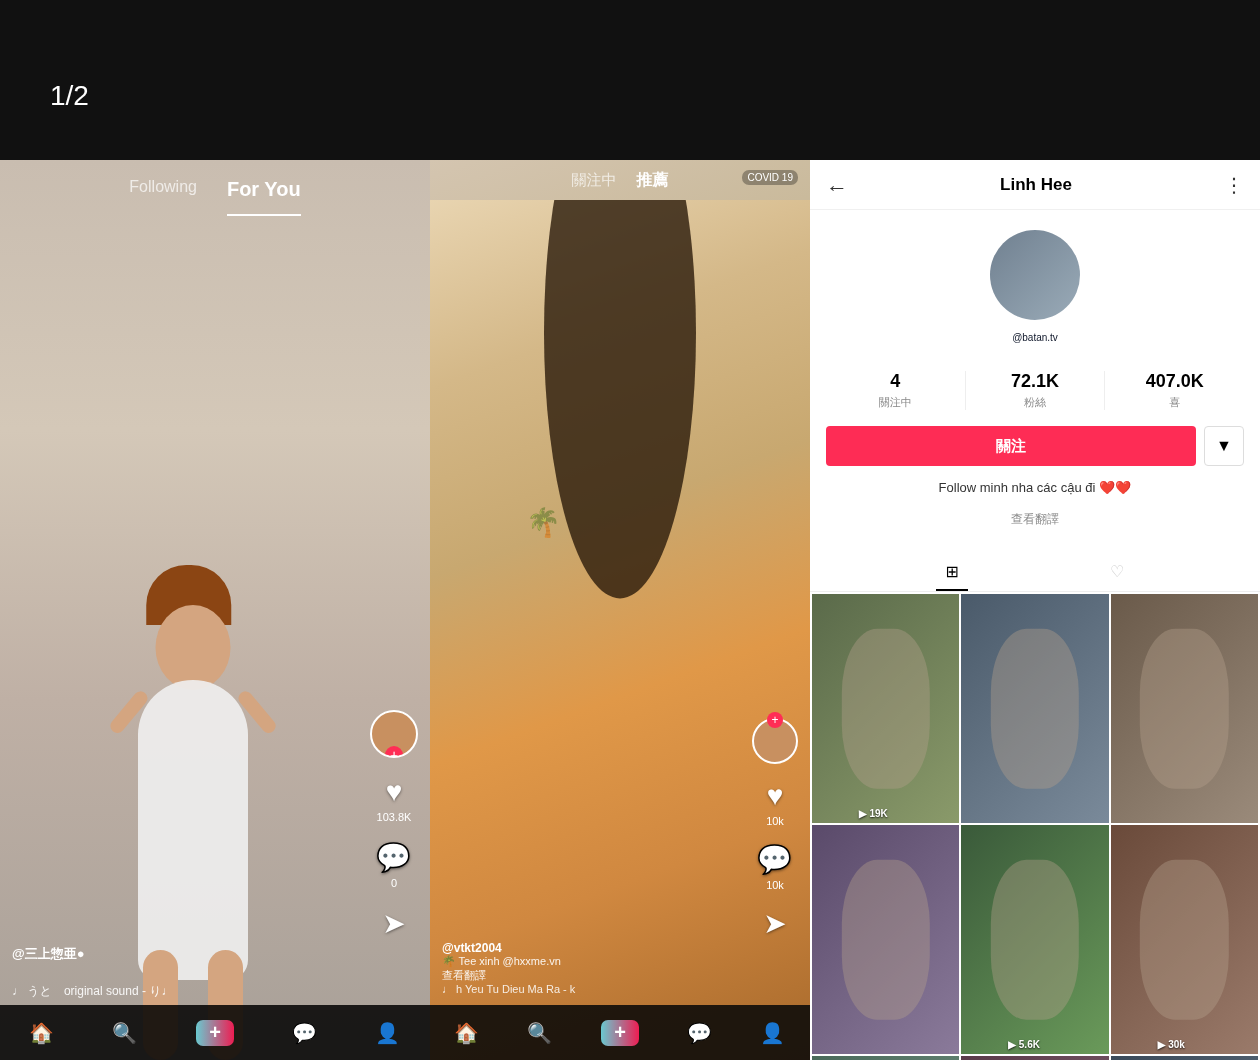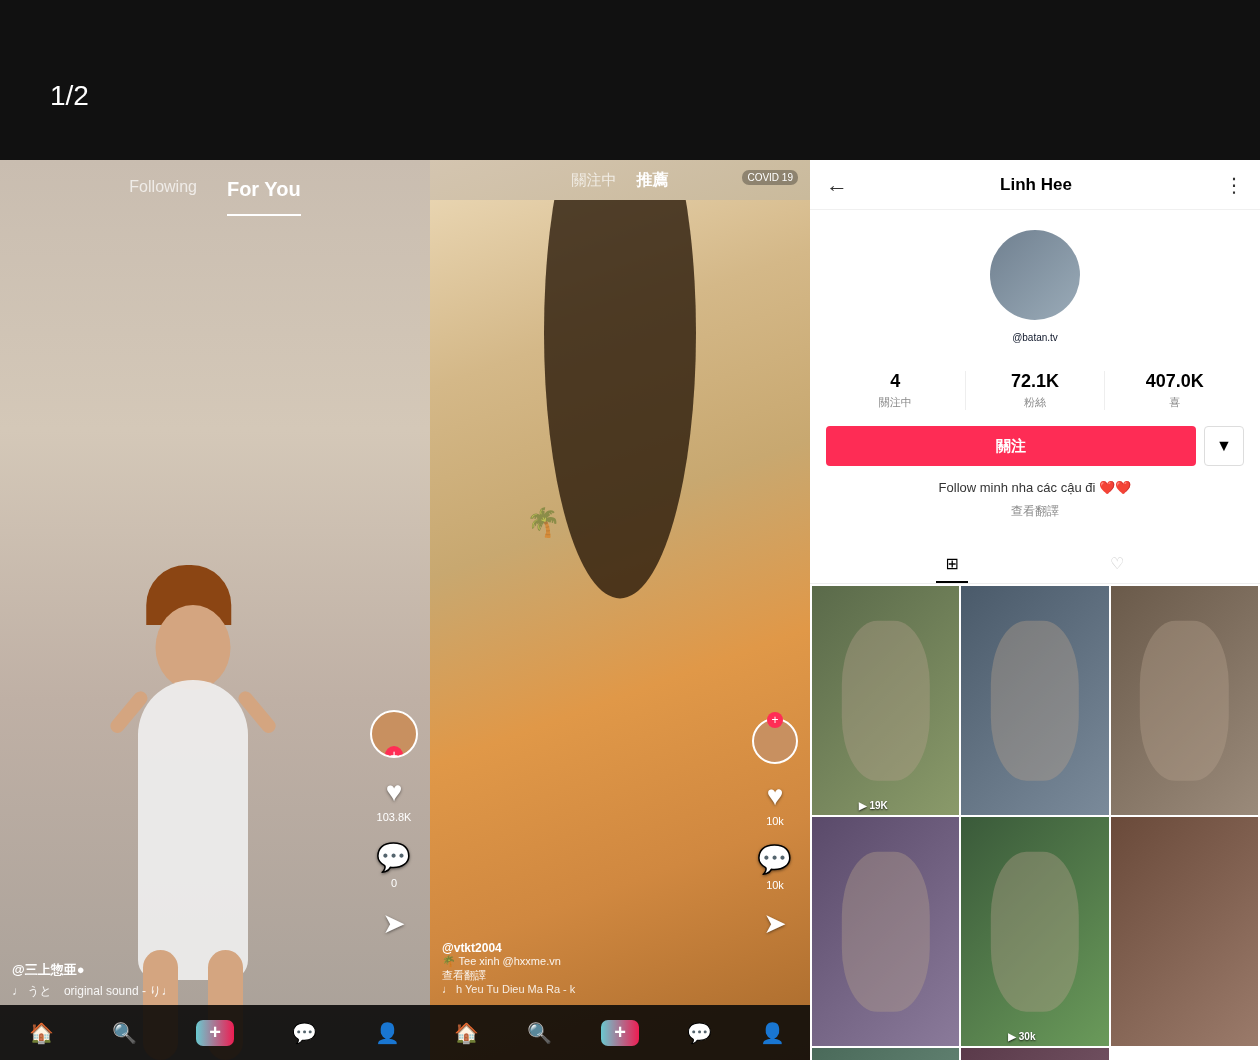--- a/index.html
+++ b/index.html
@@ -230,21 +230,21 @@
     .s1-bottom {
       position: absolute;
       bottom: 60px;
       left: 12px;
       right: 60px;
     }
     .s1-username {
       color: #fff;
       font-size: 13px;
       font-weight: 600;
-      margin-bottom: 4px;
+      margin-bottom: 20px;
     }
     .s1-music {
       color: #fff;
       font-size: 12px;
       opacity: 0.9;
     }
 
     
     .s1-nav-bottom {
       position: absolute;
@@ -508,21 +508,21 @@
       cursor: pointer;
       display: flex;
       align-items: center;
       justify-content: center;
     }
 
     .s3-bio {
       text-align: center;
       font-size: 13px;
       color: #333;
-      margin-bottom: 8px;
+      margin-bottom: 16px;
     }
     .s3-translate {
       color: #888;
       font-size: 12px;
       text-align: center;
       margin-bottom: 8px;
     }
 
     
     .s3-tabs {
@@ -784,20 +784,24 @@
       <div class="s3-grid-item">
         <div class="cook-figure"></div>
         <span class="grid-view-count"></span>
       </div>
       <div class="s3-grid-item">
         <div class="cook-figure"></div>
         <span class="grid-view-count"></span>
       </div>
       <div class="s3-grid-item">
         <div class="cook-figure"></div>
+        <span class="grid-view-count">▶ 5.6K</span>
+      </div>
+      <div class="s3-grid-item">
+        <div class="cook-figure"></div>
         <span class="grid-view-count">▶ 30k</span>
       </div>
       <div class="s3-grid-item">
 
         <span class="grid-view-count"></span>
       </div>
       <div class="s3-grid-item">
 
         <span class="grid-view-count"></span>
       </div>

